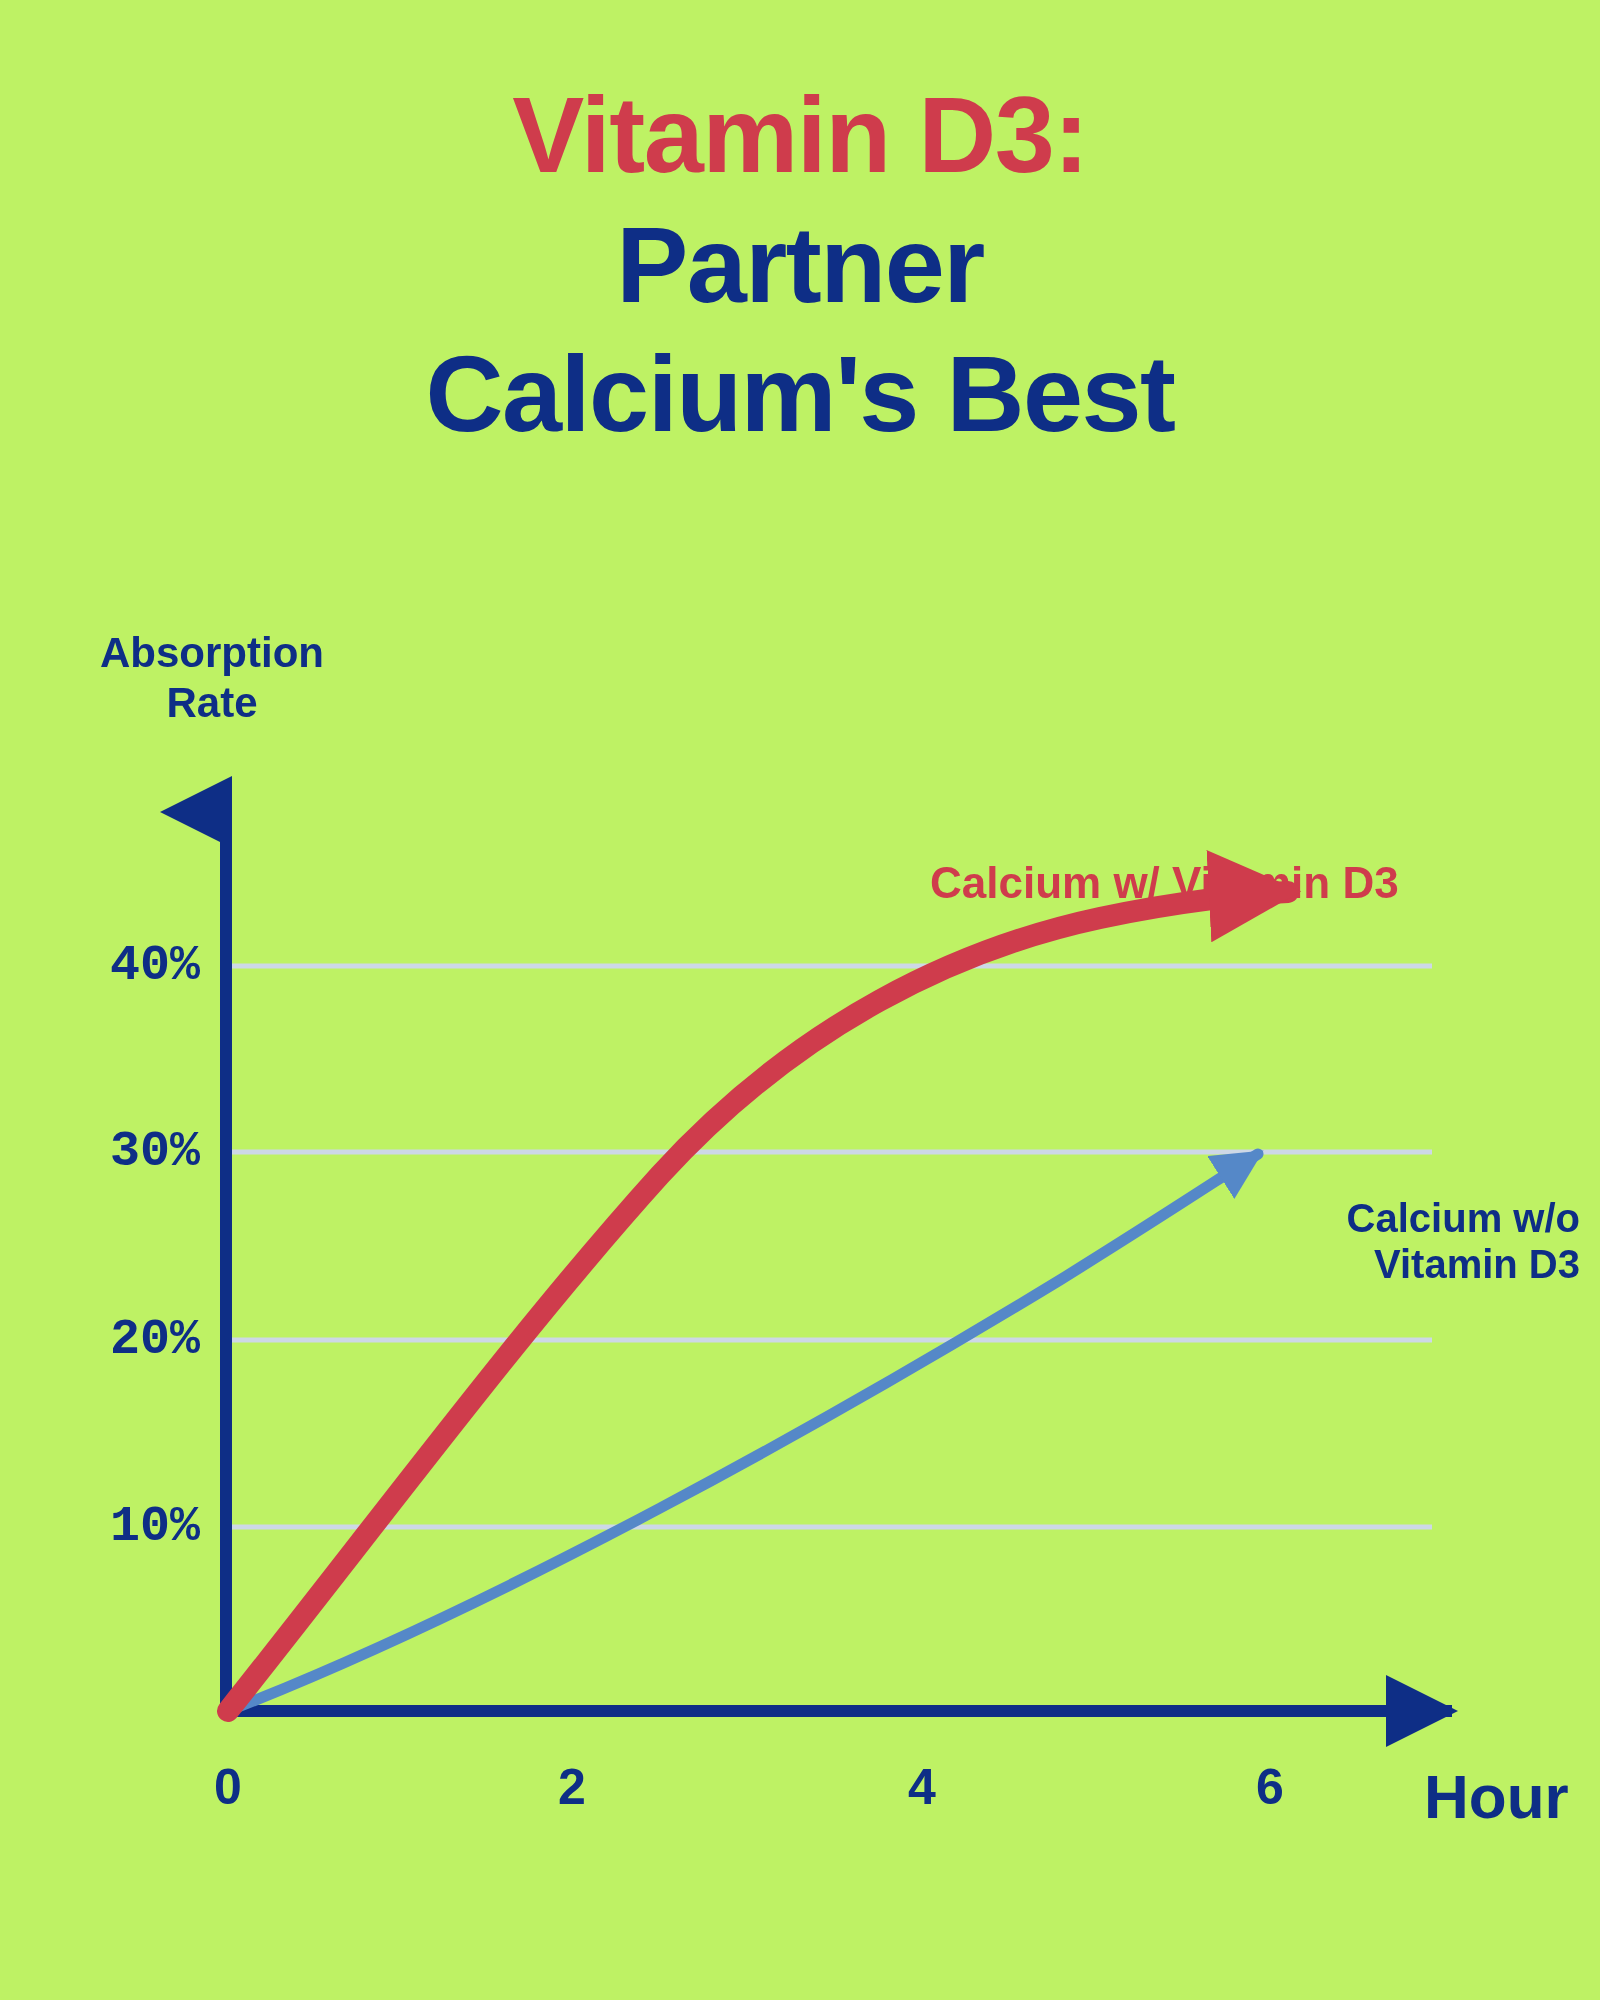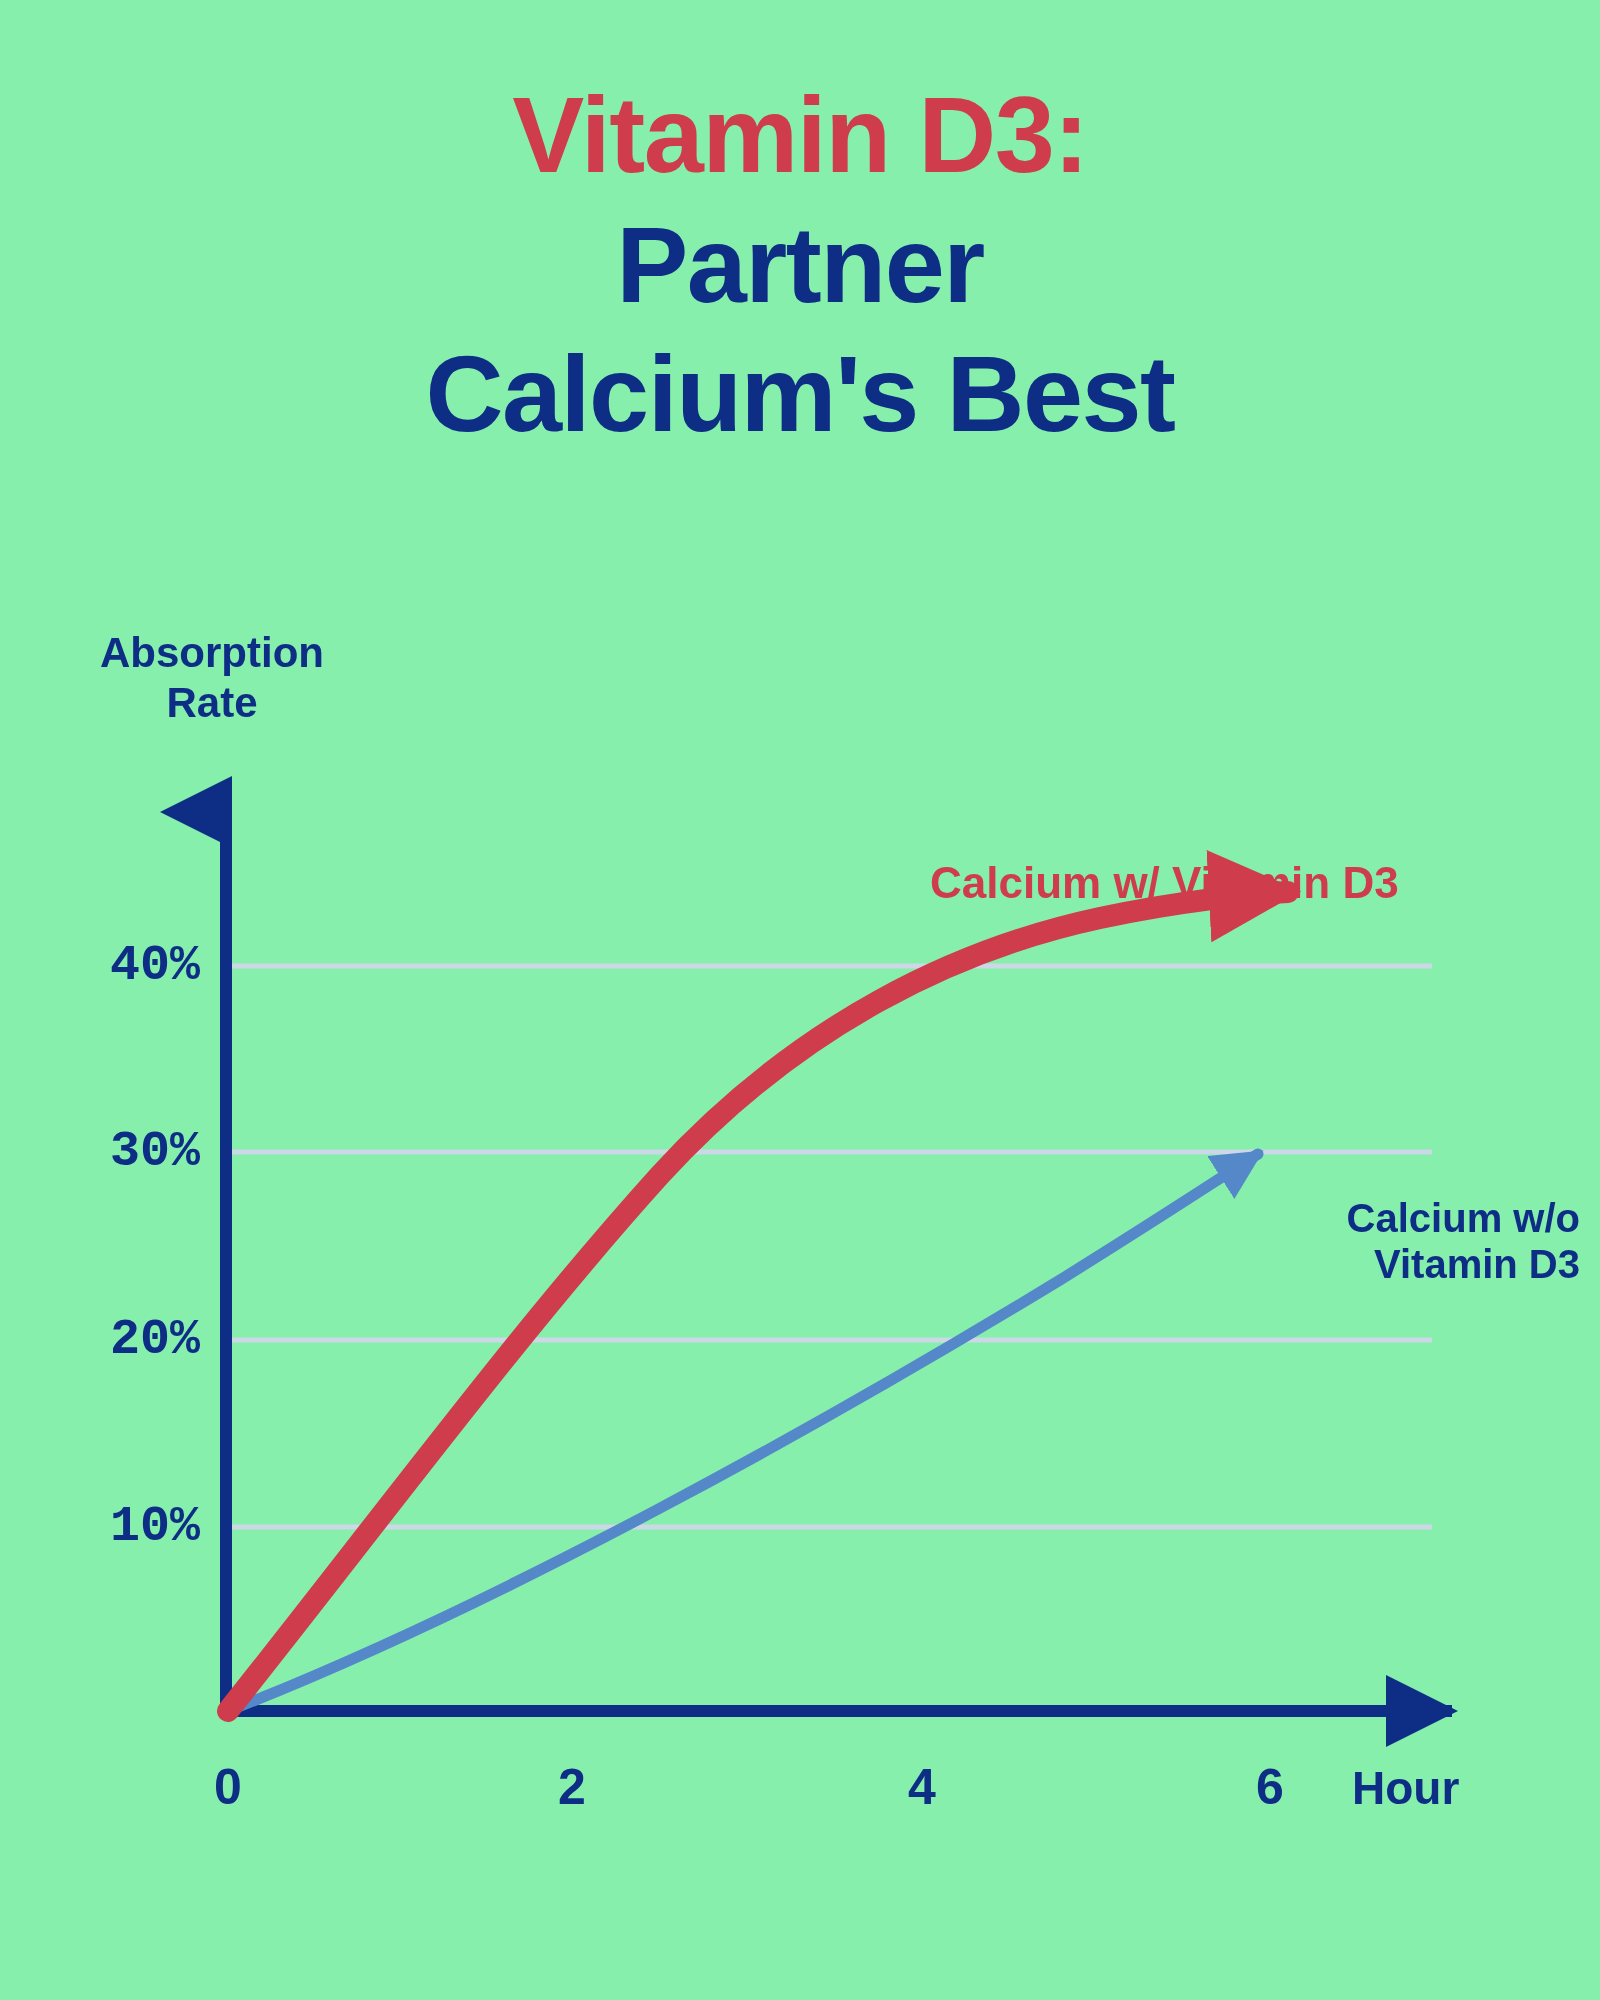--- a/index.html
+++ b/index.html
@@ -12,21 +12,21 @@
     background: #e6f2fa;
     font-family: "Liberation Sans", sans-serif;
     overflow: hidden;
     position: relative;
   }
 
   #infographic {
     position: relative;
     width: 1600px;
     height: 2000px;
-    background: #86efac;
+    background: #bef264;
   }
 
   
   .title-block {
     position: absolute;
     left: 0;
     top: 70px;
     width: 1600px;
     text-align: center;
   }
@@ -49,25 +49,25 @@
     text-align: center;
     color: #0e2e86;
     font-weight: bold;
     font-size: 42px;
     line-height: 1.18;
   }
   .axis-title-y span { display: block; }
 
   .axis-title-x {
     position: absolute;
-    left: 1352px;
+    left: 1424px;
     top: 1761px;
     color: #0e2e86;
     font-weight: bold;
-    font-size: 46px;
+    font-size: 62px;
     white-space: nowrap;
   }
 
   
   .ytick {
     position: absolute;
     right: 0;
     width: 200px;
     text-align: right;
     color: #0e2e86;

